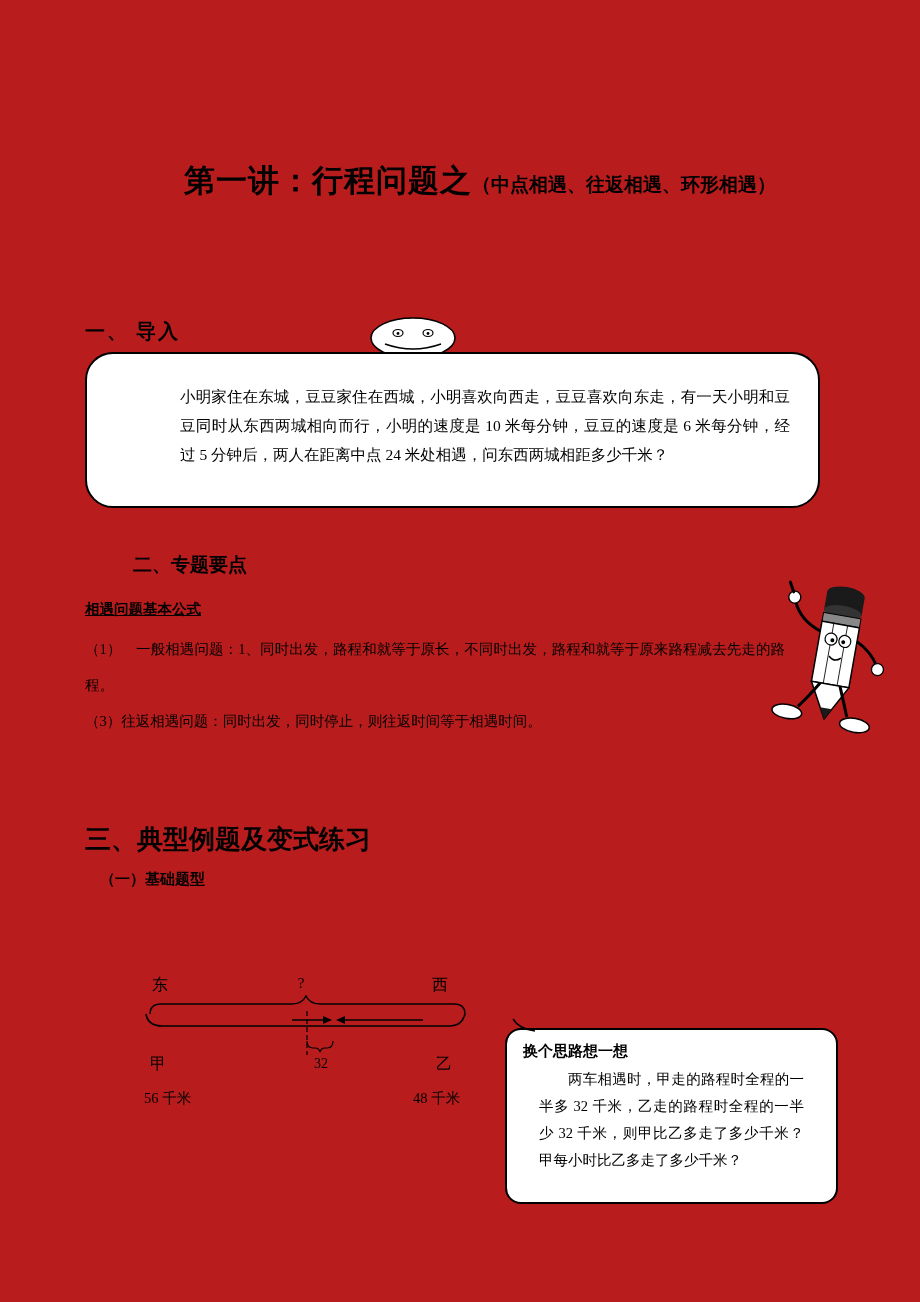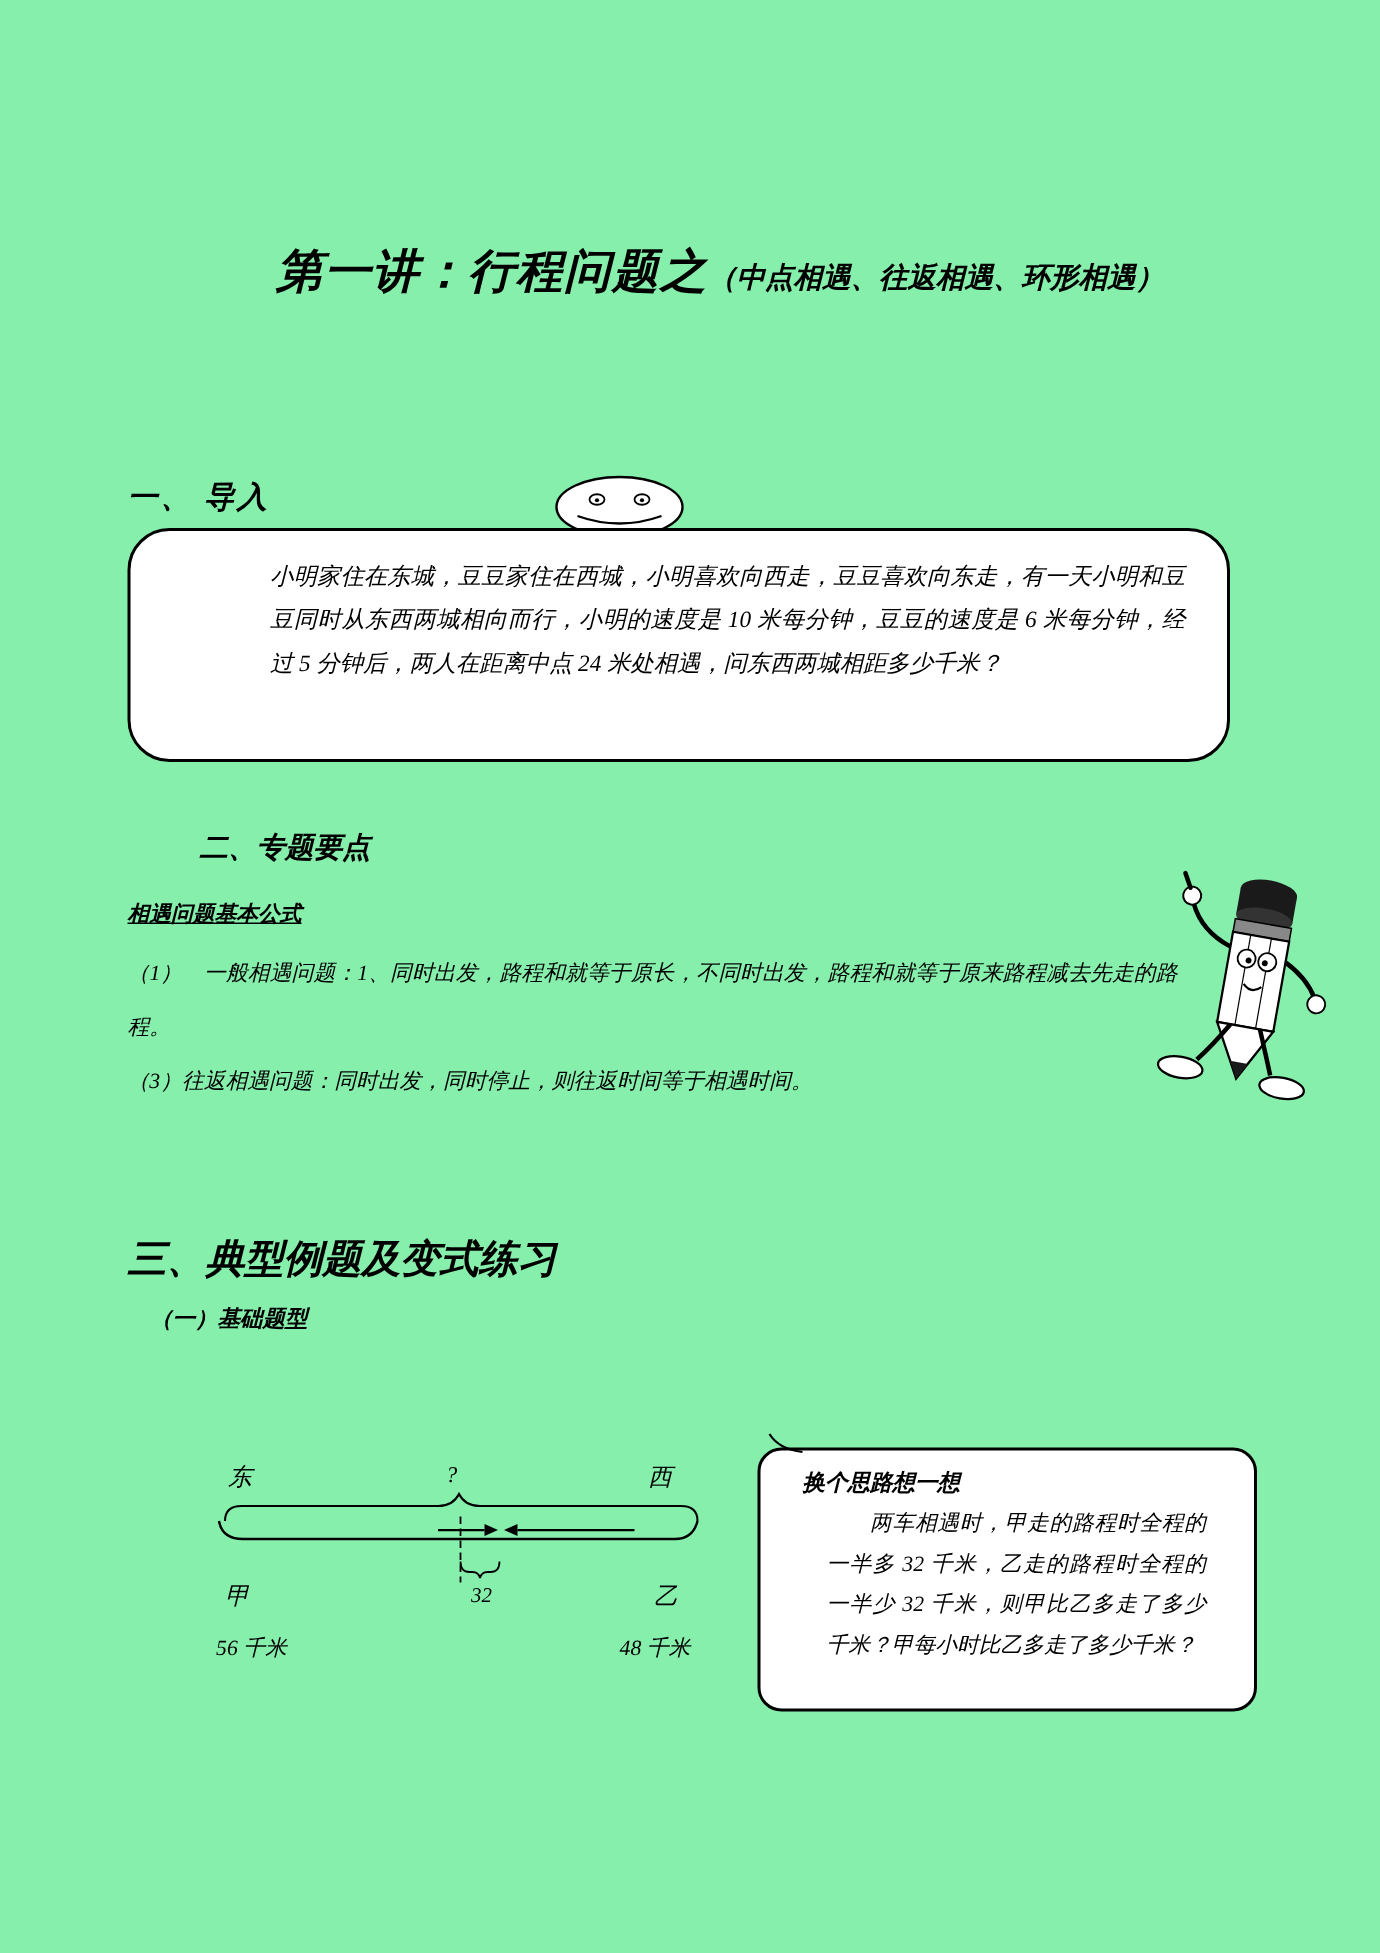--- a/index.html
+++ b/index.html
@@ -1,25 +1,24 @@
 <!DOCTYPE html>
 <html><head>
 <meta charset="utf-8">
 <style>
   * { box-sizing: border-box; }
   html, body { margin: 0; padding: 0; background: #ffffff; }
   .page {
     position: relative;
     width: 920px;
     height: 1302px;
-    background: #86efac;
+    background: #b91c1c;
     color: #000000;
     font-family: "Liberation Serif", "DejaVu Serif", serif;
     overflow: hidden;
-    font-style: italic;
   }
   .doc-title {
     position: absolute;
     top: 160px;
     left: 0;
     width: 920px;
     text-align: center;
     font-weight: bold;
     white-space: nowrap;
     transform: translateX(20px);
@@ -33,21 +32,21 @@
   }
   .smiley { position: absolute; left: 368px; top: 316px; }
 
   .bubble {
     position: absolute; left: 85px; top: 352px;
     width: 735px; height: 156px;
     border: 2px solid #000; border-radius: 28px;
     background: #fff;
   }
   .bubble p {
-    margin: 16px 28px 0 93px;
+    margin: 28px 28px 0 93px;
     font-size: 15.5px; line-height: 29px;
     text-align: justify;
   }
 
   .h-key {
     position: absolute; left: 85px; top: 552px;
     font-size: 19px; font-weight: bold;
     font-family: "Liberation Sans", "DejaVu Sans", sans-serif;
     margin-left: 48px;
   }
@@ -80,25 +79,24 @@
     line-height: 38px; text-align: justify;
   }
 
   .diagram { position: absolute; left: 80px; top: 968px; }
   .diagram text {
     font-family: "Liberation Serif", "DejaVu Serif", serif;
     fill: #000;
   }
 
   .callout {
-    position: absolute; left: 505px; top: 965px;
+    position: absolute; left: 505px; top: 1028px;
     width: 333px; height: 176px;
     border: 2px solid #000; border-radius: 16px;
     background: #fff;
-    padding-left: 12px;
   }
   .callout h4 { margin: 12px 16px 5px 16px; font-size: 15px; }
   .callout p  {
     margin: 0 32px; font-size: 14.5px; line-height: 27px;
     text-indent: 2em; text-align: justify;
   }
   .callout-tail { position: absolute; left: 2px; top: -13px; }
 </style>
 </head>
 <body>

